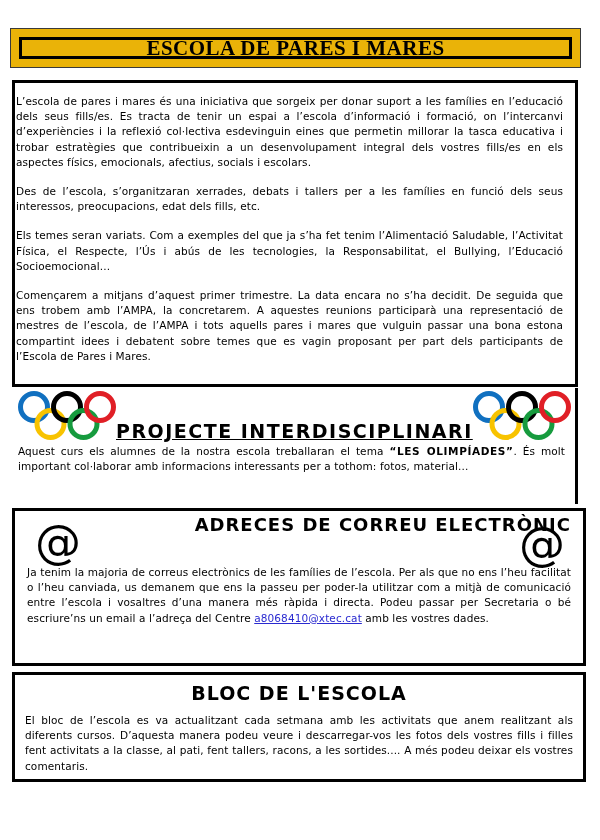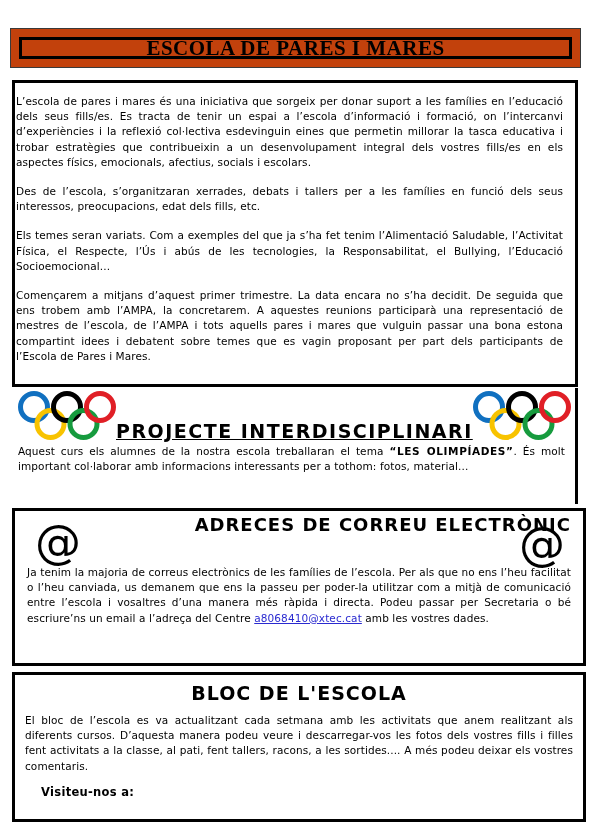--- a/index.html
+++ b/index.html
@@ -12,21 +12,21 @@
     position: relative;
     overflow: hidden;
   }
 
   
   .header-box {
     position: absolute; left: 10px; top: 28px;
     width: 571px; height: 40px;
     border: 1px solid #3a3a3a;
     padding: 8px;
-    background: #c2410c;
+    background: #eab308;
     text-align: right;
   }
   .header-inner {
     width: 100%; height: 100%;
     border: 3px solid #000;
     display: flex; align-items: center; justify-content: center;
   }
   .header-title {
     font-family: "Liberation Serif", serif;
     font-weight: 700;
@@ -100,21 +100,21 @@
     font-size: 18px;
     letter-spacing: 1px;
     margin-top: 3px;
   }
   .adreces-text { margin-top: 30px; }
   .email-link { text-decoration: underline; cursor: pointer; }
 
   
   .bloc {
     position: absolute; left: 12px; top: 672px;
-    width: 574px; height: 150px;
+    width: 574px; height: 110px;
     border: 3px solid #000;
     padding: 0 10px;
     overflow: hidden;
   }
   .bloc-title {
     text-align: center;
     font-weight: 700;
     font-size: 19px;
     letter-spacing: 1px;
     margin-top: 7px;

